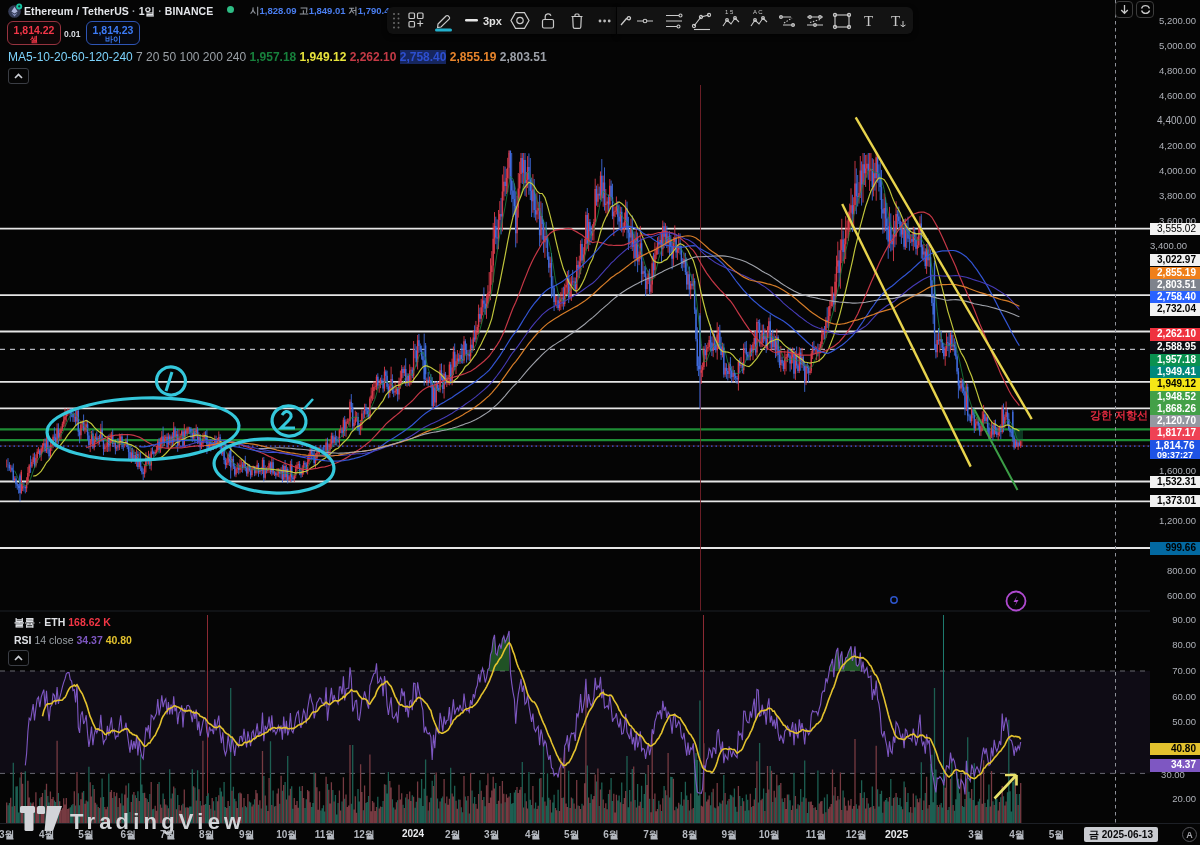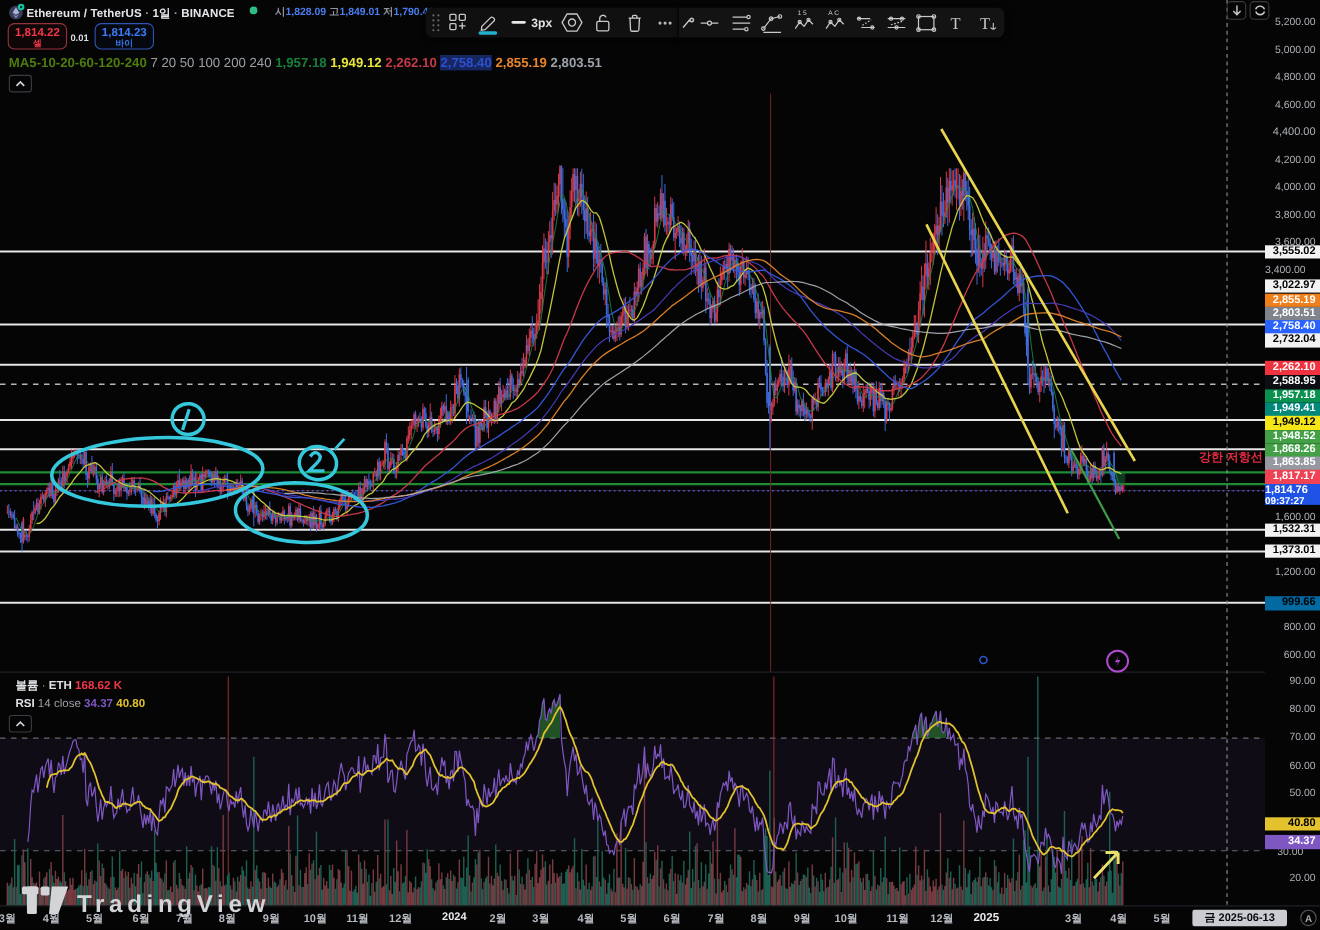--- a/index.html
+++ b/index.html
@@ -92,21 +92,21 @@
 <div class="abs" style="left:7px;top:21px;width:54px;height:24px;border:1.5px solid #97333f;border-radius:6px;background:rgba(25,8,10,0.5);text-align:center;line-height:1">
 <div style="font-size:10.5px;font-weight:700;color:#f23648;margin-top:2.5px">1,814.22</div>
 <div style="font-size:8px;font-weight:700;color:#f23648;margin-top:1px">셀</div>
     </div>
 <div class="abs" style="left:64px;top:29px;font-size:8.5px;font-weight:700;color:#dadee4">0.01</div>
 <div class="abs" style="left:86px;top:21px;width:54px;height:24px;border:1.5px solid #2e55b5;border-radius:6px;background:rgba(8,12,25,0.5);text-align:center;line-height:1">
 <div style="font-size:10.5px;font-weight:700;color:#3c7bf5;margin-top:2.5px">1,814.23</div>
 <div style="font-size:8px;font-weight:700;color:#3c7bf5;margin-top:1px">바이</div>
     </div>
 <div class="abs" style="left:8px;top:50px;font-size:12px;white-space:nowrap">
-<span style="font-weight:700;color:#4d7c0f">MA5-10-20-60-120-240</span>
+<span style="font-weight:400;color:#7dd3fc">MA5-10-20-60-120-240</span>
 <span style="color:#9aa0a6"> 7 20 50 100 200 240 </span>
 <span style="color:#17803c;font-weight:700">1,957.18</span>
 <span style="color:#e8e43c;font-weight:700"> 1,949.12</span>
 <span style="color:#c43a46;font-weight:700"> 2,262.10</span>
 <span style="color:#2d4fd0;font-weight:700;background:#16265e"> 2,758.40</span>
 <span style="color:#e8852c;font-weight:700"> 2,855.19</span>
 <span style="color:#9da1a9;font-weight:700"> 2,803.51</span></div>
 <div class="abs" style="left:8px;top:68px;width:21px;height:16px;border:1px solid #3a3d44;border-radius:3px">
 <svg width="19" height="14" viewBox="0 0 19 14">
         <path d="M6 9 L9.5 5.5 L13 9" stroke="#cfd2d8" stroke-width="1.6" fill="none"></path>
@@ -221,40 +221,40 @@
 <div class="abs" style="left:1150px;top:514.5px;width:46px;text-align:right;font-size:9.5px;color:#aeb1b8">1,200.00</div>
 <div class="abs" style="left:1150px;top:564.5px;width:46px;text-align:right;font-size:9.5px;color:#aeb1b8">800.00</div>
 <div class="abs" style="left:1150px;top:589.5px;width:46px;text-align:right;font-size:9.5px;color:#aeb1b8">600.00</div>
 <div class="abs" style="left:1150px;top:613.8px;width:46px;text-align:right;font-size:9.5px;color:#aeb1b8">90.00</div>
 <div class="abs" style="left:1150px;top:639.4px;width:46px;text-align:right;font-size:9.5px;color:#aeb1b8">80.00</div>
 <div class="abs" style="left:1150px;top:665.0px;width:46px;text-align:right;font-size:9.5px;color:#aeb1b8">70.00</div>
 <div class="abs" style="left:1150px;top:690.6px;width:46px;text-align:right;font-size:9.5px;color:#aeb1b8">60.00</div>
 <div class="abs" style="left:1150px;top:716.2px;width:46px;text-align:right;font-size:9.5px;color:#aeb1b8">50.00</div>
 <div class="abs" style="left:1150px;top:769.4px;width:46px;text-align:center;font-size:9.5px;color:#aeb1b8">30.00</div>
 <div class="abs" style="left:1150px;top:793.0px;width:46px;text-align:right;font-size:9.5px;color:#aeb1b8">20.00</div>
-<div class="abs" style="left:1150px;top:222.6px;width:50px;height:12.8px;background:#f2f2f2;color:#000;font-size:10px;font-weight:700;text-align:right;padding-right:4px;line-height:12.8px">3,555.02</div>
+<div class="abs" style="left:1150px;top:222.6px;width:50px;height:12.8px;background:#f2f2f2;color:#000;font-size:10px;font-weight:400;text-align:right;padding-right:4px;line-height:12.8px">3,555.02</div>
 <div class="abs" style="left:1150px;top:253.6px;width:50px;height:12.8px;background:#f2f2f2;color:#000;font-size:10px;font-weight:700;text-align:right;padding-right:4px;line-height:12.8px">3,022.97</div>
 <div class="abs" style="left:1150px;top:266.5px;width:50px;height:12.8px;background:#ef7f1a;color:#fff;font-size:10px;font-weight:700;text-align:right;padding-right:4px;line-height:12.8px">2,855.19</div>
 <div class="abs" style="left:1150px;top:278.8px;width:50px;height:12.8px;background:#7e838c;color:#fff;font-size:10px;font-weight:700;text-align:right;padding-right:4px;line-height:12.8px">2,803.51</div>
 <div class="abs" style="left:1150px;top:291.1px;width:50px;height:12.8px;background:#2962ff;color:#fff;font-size:10px;font-weight:700;text-align:right;padding-right:4px;line-height:12.8px">2,758.40</div>
 <div class="abs" style="left:1150px;top:303.4px;width:50px;height:12.8px;background:#f2f2f2;color:#000;font-size:10px;font-weight:700;text-align:right;padding-right:4px;line-height:12.8px">2,732.04</div>
 <div class="abs" style="left:1218px;top:315.8px;width:50px;height:12.8px;background:#f2f2f2;color:#000;font-size:10px;font-weight:400;text-align:right;padding-right:4px;line-height:12.8px">2,329.96</div>
 <div class="abs" style="left:1150px;top:328.1px;width:50px;height:12.8px;background:#ef323f;color:#fff;font-size:10px;font-weight:700;text-align:right;padding-right:4px;line-height:12.8px">2,262.10</div>
 <div class="abs" style="left:1150px;top:341.3px;width:50px;height:12.8px;background:#0c0e13;color:#fff;font-size:10px;font-weight:700;text-align:right;padding-right:4px;line-height:12.8px">2,588.95</div>
 <div class="abs" style="left:1150px;top:353.6px;width:50px;height:12.8px;background:#0a9150;color:#fff;font-size:10px;font-weight:700;text-align:right;padding-right:4px;line-height:12.8px">1,957.18</div>
 <div class="abs" style="left:1150px;top:365.9px;width:50px;height:12.8px;background:#00897b;color:#fff;font-size:10px;font-weight:700;text-align:right;padding-right:4px;line-height:12.8px">1,949.41</div>
 <div class="abs" style="left:1150px;top:378.2px;width:50px;height:12.8px;background:#f5e617;color:#000;font-size:10px;font-weight:700;text-align:right;padding-right:4px;line-height:12.8px">1,949.12</div>
 <div class="abs" style="left:1150px;top:390.5px;width:50px;height:12.8px;background:#43a047;color:#fff;font-size:10px;font-weight:700;text-align:right;padding-right:4px;line-height:12.8px">1,948.52</div>
 <div class="abs" style="left:1150px;top:402.8px;width:50px;height:12.8px;background:#43a047;color:#fff;font-size:10px;font-weight:700;text-align:right;padding-right:4px;line-height:12.8px">1,868.26</div>
-<div class="abs" style="left:1150px;top:415.1px;width:50px;height:12.8px;background:#9598a1;color:#fff;font-size:10px;font-weight:700;text-align:right;padding-right:4px;line-height:12.8px">1,863.85</div>
+<div class="abs" style="left:1150px;top:415.1px;width:50px;height:12.8px;background:#9598a1;color:#fff;font-size:10px;font-weight:700;text-align:right;padding-right:4px;line-height:12.8px">2,120.70</div>
 <div class="abs" style="left:1150px;top:427.4px;width:50px;height:12.8px;background:#ef4254;color:#fff;font-size:10px;font-weight:700;text-align:right;padding-right:4px;line-height:12.8px">1,817.17</div>
 <div class="abs" style="left:1150px;top:475.6px;width:50px;height:12.8px;background:#f2f2f2;color:#000;font-size:10px;font-weight:700;text-align:right;padding-right:4px;line-height:12.8px">1,532.31</div>
 <div class="abs" style="left:1150px;top:494.7px;width:50px;height:12.8px;background:#f2f2f2;color:#000;font-size:10px;font-weight:700;text-align:right;padding-right:4px;line-height:12.8px">1,373.01</div>
 <div class="abs" style="left:1150px;top:542.1px;width:50px;height:12.8px;background:#0369a1;color:#000;font-size:10px;font-weight:700;text-align:right;padding-right:4px;line-height:12.8px">999.66</div>
-<div class="abs" style="left:1150px;top:439.5px;width:50px;height:19.5px;background:#1e53e5;color:#fff;font-size:10px;font-weight:700;text-align:left;padding-right:0;line-height:1">
+<div class="abs" style="left:1150px;top:439.5px;width:50px;height:19.5px;background:#1e53e5;color:#fff;font-size:10px;font-weight:700;text-align:center;padding-right:0;line-height:1">
 <div style="margin-top:1px">1,814.76</div>
       <div style="font-size:9px;margin-top:0.5px">09:37:27</div>
     </div>
 <div class="abs" style="left:1150px;top:742.6px;width:50px;height:12.8px;background:#e3c22e;color:#000;font-size:10px;font-weight:700;text-align:right;padding-right:4px;line-height:12.8px">40.80</div>
 <div class="abs" style="left:1150px;top:758.8px;width:50px;height:12.8px;background:#7e57c2;color:#fff;font-size:10px;font-weight:700;text-align:right;padding-right:4px;line-height:12.8px">34.37</div>
 <div class="abs" style="left:14px;top:616px;font-size:10.5px;color:#dfe1e5;font-weight:700">볼륨 <span style="color:#9aa0a6;font-weight:400">·</span> ETH <span style="color:#f23645">168.62 K</span></div>
 <div class="abs" style="left:14px;top:634px;font-size:10.5px;color:#dfe1e5;font-weight:700">RSI <span style="color:#9aa0a6;font-weight:400">14 close</span> <span style="color:#7e57c2">34.37</span> <span style="color:#e3c22e">40.80</span></div>
 <div class="abs" style="left:8px;top:650px;width:21px;height:16px;border:1px solid #3a3d44;border-radius:3px">
 <svg width="19" height="14" viewBox="0 0 19 14">
         <path d="M6 9 L9.5 5.5 L13 9" stroke="#cfd2d8" stroke-width="1.6" fill="none"></path>
@@ -287,14 +287,14 @@
 <div class="abs" style="left:631.0px;top:828px;width:40px;text-align:center;font-size:10px;font-weight:700;color:#b4b8bf">7월</div>
 <div class="abs" style="left:670.0px;top:828px;width:40px;text-align:center;font-size:10px;font-weight:700;color:#b4b8bf">8월</div>
 <div class="abs" style="left:709.3px;top:828px;width:40px;text-align:center;font-size:10px;font-weight:700;color:#b4b8bf">9월</div>
 <div class="abs" style="left:749.3px;top:828px;width:40px;text-align:center;font-size:10px;font-weight:700;color:#b4b8bf">10월</div>
 <div class="abs" style="left:796.0px;top:828px;width:40px;text-align:center;font-size:10px;font-weight:700;color:#b4b8bf">11월</div>
 <div class="abs" style="left:836.3px;top:828px;width:40px;text-align:center;font-size:10px;font-weight:700;color:#b4b8bf">12월</div>
 <div class="abs" style="left:876.6px;top:828px;width:40px;text-align:center;font-size:10.5px;font-weight:700;color:#e8eaed">2025</div>
 <div class="abs" style="left:956.0px;top:828px;width:40px;text-align:center;font-size:10px;font-weight:700;color:#b4b8bf">3월</div>
 <div class="abs" style="left:997.0px;top:828px;width:40px;text-align:center;font-size:10px;font-weight:700;color:#b4b8bf">4월</div>
 <div class="abs" style="left:1036.5px;top:828px;width:40px;text-align:center;font-size:10px;font-weight:700;color:#b4b8bf">5월</div>
-<div class="abs" style="left:1084px;top:826.5px;width:86px;height:15.5px;background:#caccd1;border-radius:2px;color:#08080a;font-size:10px;font-weight:700;text-align:center;line-height:15.5px">금 2025-06-13</div>
+<div class="abs" style="left:1084px;top:826.5px;width:74px;height:15.5px;background:#caccd1;border-radius:2px;color:#08080a;font-size:10px;font-weight:700;text-align:center;line-height:15.5px">금 2025-06-13</div>
 <div class="abs" style="left:1182px;top:827px;width:15px;height:15px;border-radius:50%;border:1.5px solid #55555a;color:#a8a8ae;font-size:9px;font-weight:700;text-align:center;line-height:14px">A</div>
 </div>
 </body></html>

